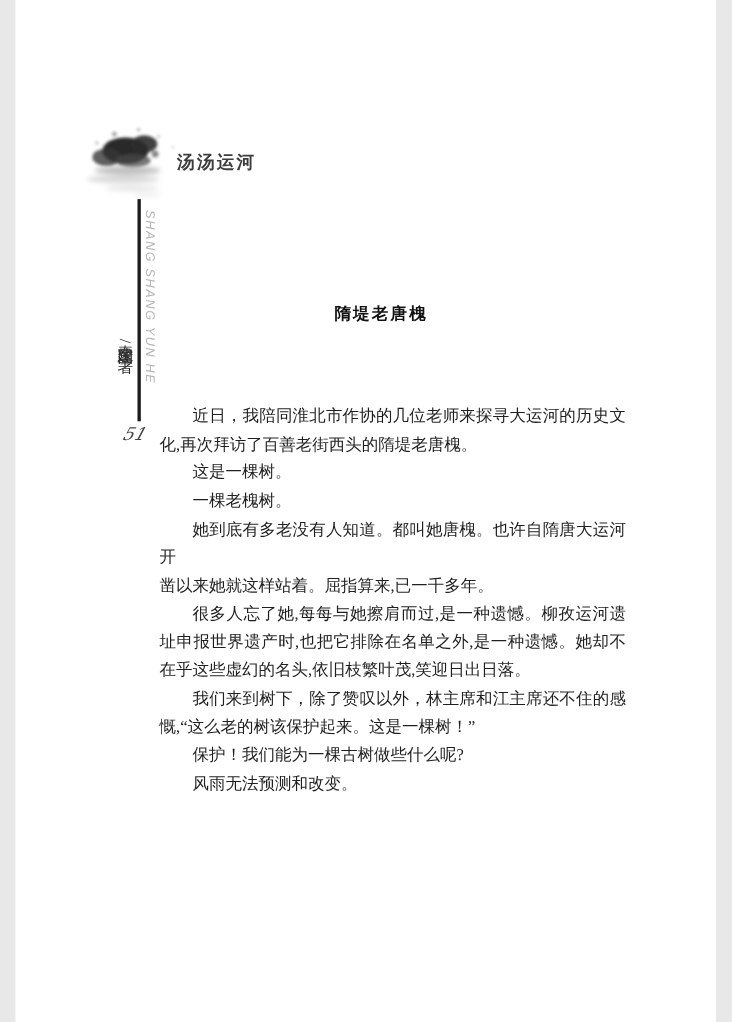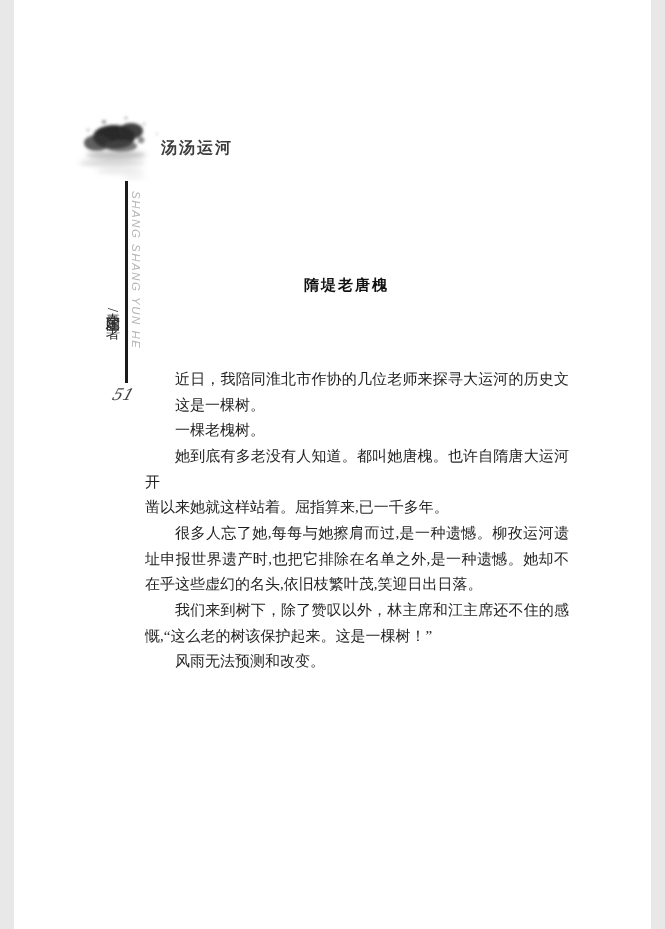--- a/index.html
+++ b/index.html
@@ -97,20 +97,21 @@
 
   <div class="spine-rule"></div>
   <div class="series-romanized">SHANG SHANG YUN HE</div>
   <div class="author-vertical">秦建国/著</div>
   <div class="page-number">51</div>
 
   <h1 class="article-title">隋堤老唐槐</h1>
   <div class="article-body">
       <div>
         <div class="line first just">近日，我陪同淮北市作协的几位老师来探寻大运河的历史文</div>
+        <div class="line">化,再次拜访了百善老街西头的隋堤老唐槐。</div>
       </div>
       <div>
         <div class="line first">这是一棵树。</div>
       </div>
       <div>
         <div class="line first">一棵老槐树。</div>
       </div>
       <div>
         <div class="line first just">她到底有多老没有人知道。都叫她唐槐。也许自隋唐大运河开</div>
         <div class="line">凿以来她就这样站着。屈指算来,已一千多年。</div>
@@ -118,17 +119,20 @@
       <div>
         <div class="line first just">很多人忘了她,每每与她擦肩而过,是一种遗憾。柳孜运河遗</div>
         <div class="line just">址申报世界遗产时,也把它排除在名单之外,是一种遗憾。她却不</div>
         <div class="line">在乎这些虚幻的名头,依旧枝繁叶茂,笑迎日出日落。</div>
       </div>
       <div>
         <div class="line first just">我们来到树下，除了赞叹以外，林主席和江主席还不住的感</div>
         <div class="line">慨,“这么老的树该保护起来。这是一棵树！”</div>
       </div>
       <div>
+        <div class="line first">保护！我们能为一棵古树做些什么呢?</div>
+      </div>
+      <div>
         <div class="line first">风雨无法预测和改变。</div>
       </div>
     </div>
 
 </div>
 
 </body></html>

